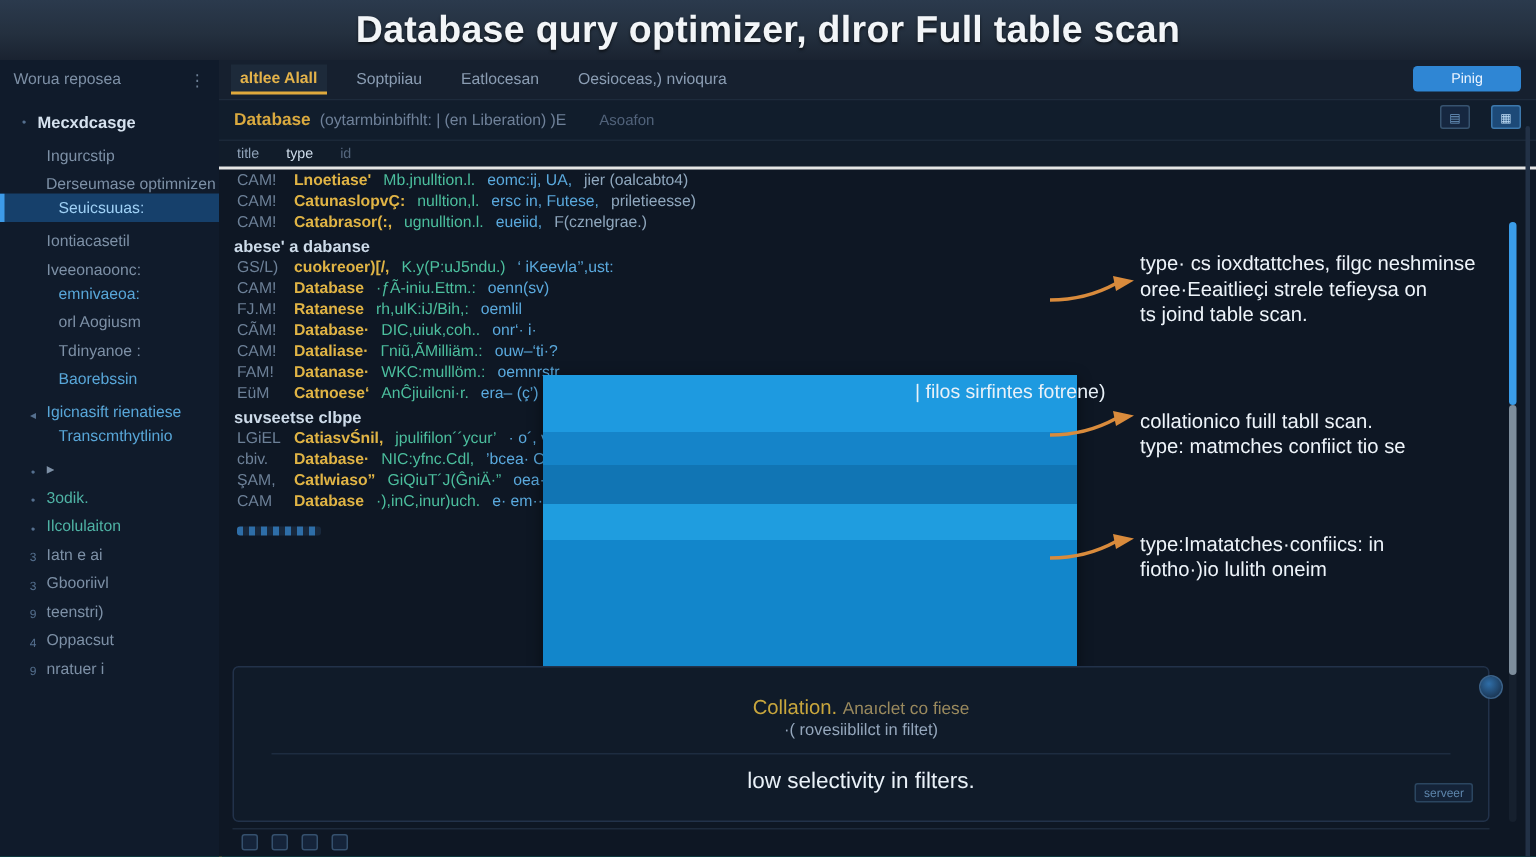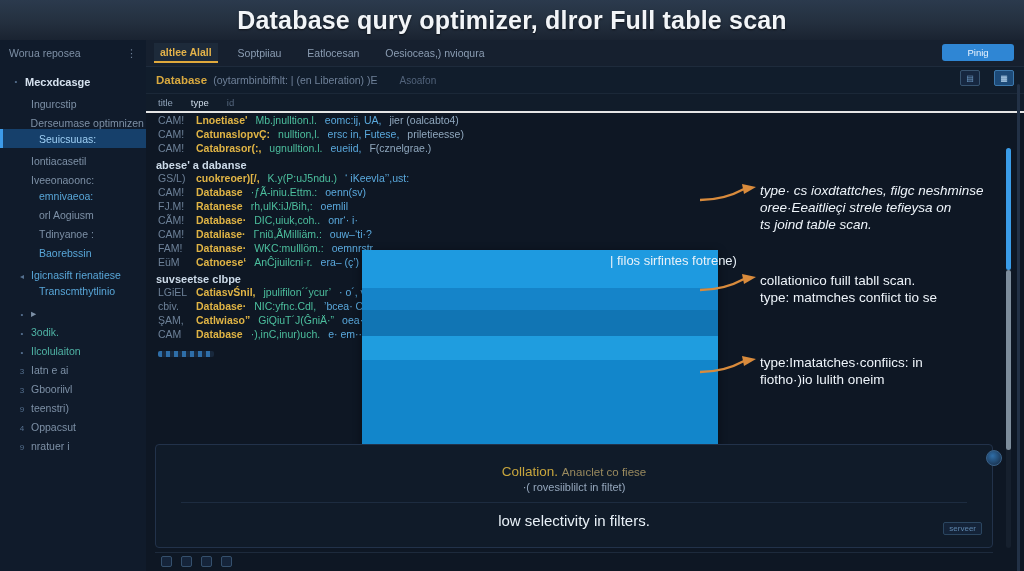--- a/index.html
+++ b/index.html
@@ -370,21 +370,21 @@
 
     <div id="vscroll">
       <div id="vthumb"></div>
       <div id="vthumb2"></div>
     </div>
     <div id="globe"></div>
     <div id="vsplit"></div>
   </div>
 
   <div id="anno-host">
-      <div class="anno" style="left: 760px; top: 182px; font-style: italic;">
+      <div class="anno" style="left: 760px; top: 167px;">
         <div>type· cs ioxdtattches, filɡc neshminse</div>
         <div>oree·Eeaitlieçi strele tefieysa on</div>
         <div>ts joind table scan.</div>
       </div>
       <svg class="arrow" width="60" height="30" style="left: 698px; top: 178px;">
         <path d="M2 22 Q 26 22 46 11" stroke="#d98b3c" stroke-width="2.4" fill="none"></path>
         <path d="M58 9 L44 6 L46 16 Z" fill="#d98b3c"></path>
       </svg>
       <div class="anno" style="left: 760px; top: 272px;">
         <div>collationico fuill tabll scan.</div>

